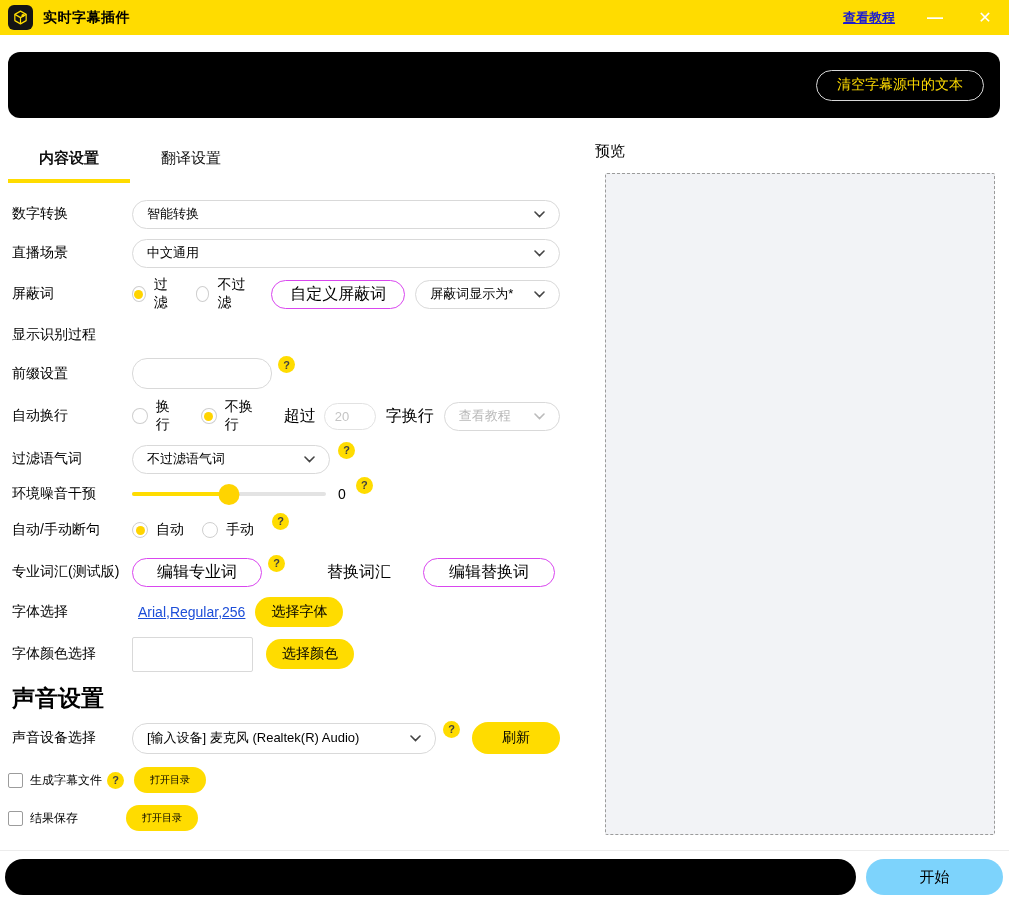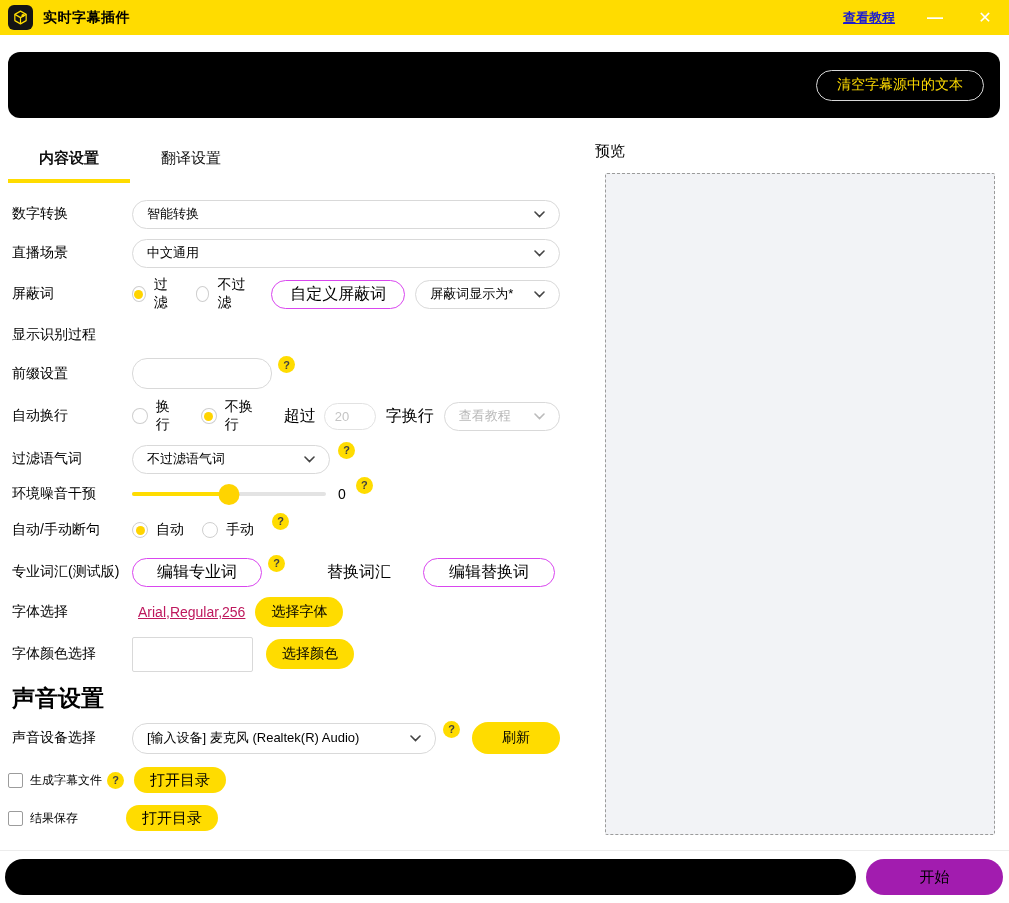--- a/index.html
+++ b/index.html
@@ -78,42 +78,42 @@
   .mini-input::placeholder { color:#c4c4c4; }
   .pill.disabled { color:#b9b9b9; }
   
   .slider { position:relative; width:194px; height:20px; cursor:pointer; }
   .slider .track { position:absolute; left:0; right:0; top:8px; height:4px; border-radius:2px; background:#e3e3e3; }
   .slider .fill { position:absolute; left:0; top:8px; height:4px; border-radius:2px; background:#ffdc00; }
   .slider .thumb {
     position:absolute; top:0; width:21px; height:21px; border-radius:50%;
     background:#ffd400; transform:translateX(-50%);
   }
-  .link-font { font-size:14px; text-decoration:underline; cursor:pointer; color:#be185d; }
+  .link-font { font-size:14px; text-decoration:underline; cursor:pointer; color:#1d4ed8; }
   .color-input { width:121px; height:35px; border:1px solid #d9d9d9; border-radius:2px; font-family:inherit; padding:0 8px; outline:none; }
   .section-heading { font-size:23px; font-weight:700; padding-left:4px; margin:10px 0 8px; }
   .checkbox { width:15px; height:15px; border:1px solid #9c9c9c; border-radius:2px; background:#fff; flex-shrink:0; cursor:pointer; }
   .cb-label { font-size:12px; margin-left:7px; white-space:nowrap; }
-  .btn-dir { height:26px; padding:0 16px; border-radius:13px; background:#ffdc00; font-size:15px; }
+  .btn-dir { height:26px; padding:0 16px; border-radius:13px; background:#ffdc00; font-size:10px; }
   .btn-refresh { height:32px; padding:0 30px; border-radius:16px; background:#ffdc00; font-size:14px; }
   
   .preview-title { position:absolute; left:595px; top:142px; font-size:15px; font-weight:500; }
   .preview-box {
     position:absolute; left:605px; top:173px; width:390px; height:662px;
     background:#f2f3f6; border:1px dashed #9b9b9b; border-radius:2px;
   }
   
   .footer-divider { position:absolute; left:0; top:850px; width:1009px; height:1px; background:#ececec; }
   .output-bar {
     position:absolute; left:5px; top:859px; width:851px; height:36px;
     background:#000; border-radius:18px;
   }
   .btn-start {
     position:absolute; left:866px; top:859px; width:137px; height:36px;
-    border-radius:18px; background:#a21caf; font-size:15px; color:#000;
+    border-radius:18px; background:#7dd3fc; font-size:15px; color:#000;
   }
   svg { display:block; }
 </style>
 </head>
 <body>
 
 <div class="titlebar">
   <div class="logo">
     <svg width="17" height="17" viewBox="0 0 24 24">
       <g fill="none" stroke="#ffdc00" stroke-width="1.7" stroke-linejoin="round">

